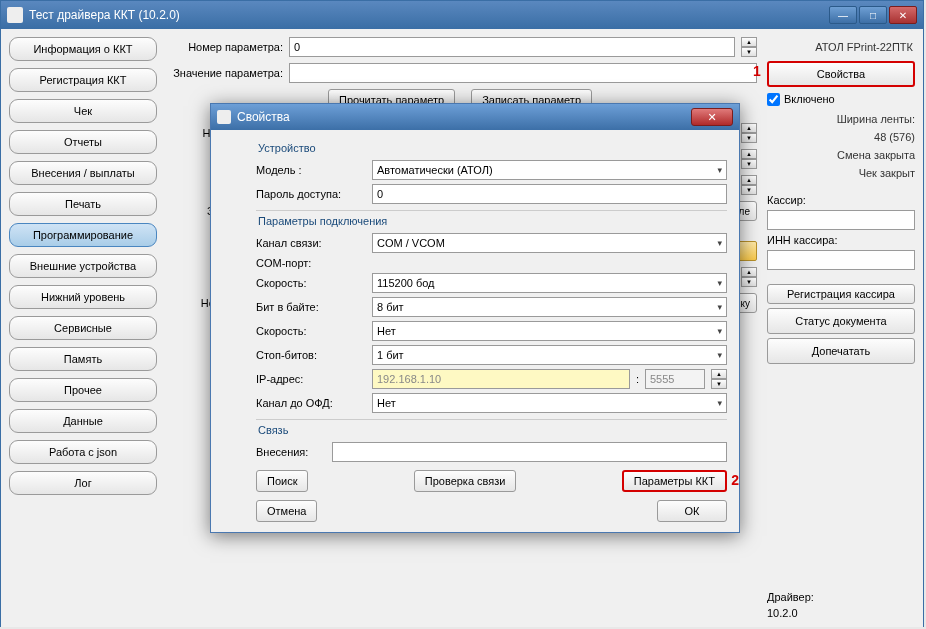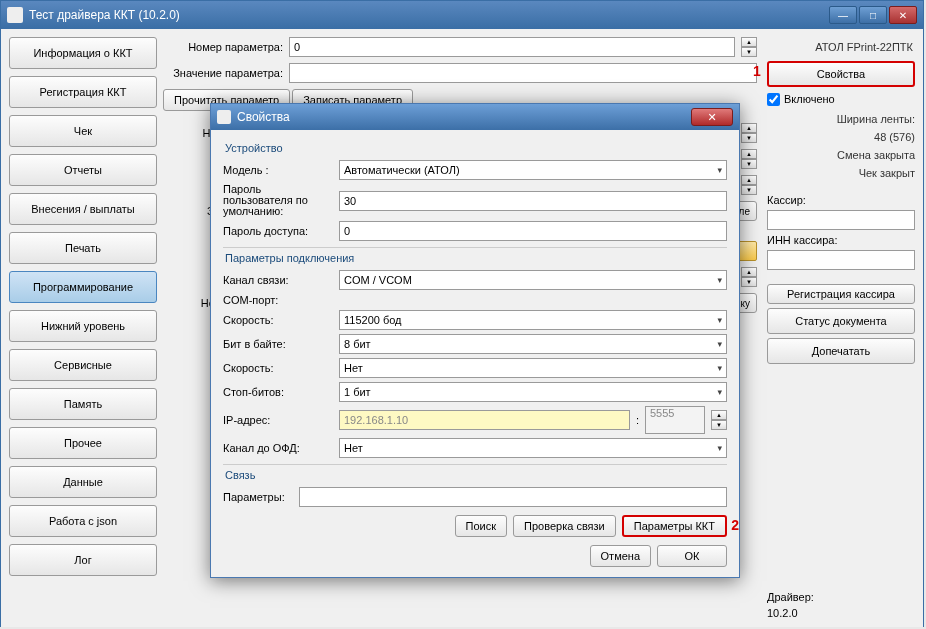--- a/index.html
+++ b/index.html
@@ -11,63 +11,63 @@
 .main-titlebar .app-icon { width: 16px; height: 16px; background: #eee; border-radius: 2px; margin-right: 6px; }
 .main-titlebar .title { flex: 1; font-size: 12px; }
 .win-btns { display: flex; gap: 2px; }
 .win-btn { width: 28px; height: 18px; background: linear-gradient(#6e9fd4, #3d6fa6); border: 1px solid #2b5a8a; border-radius: 2px; color: #fff; display: flex; align-items: center; justify-content: center; font-size: 10px; cursor: pointer; }
 .win-btn.close { background: linear-gradient(#d46a6a, #a83232); border-color: #7a1d1d; }
 
 .main-body { display: flex; height: 598px; padding: 8px; gap: 6px; background: #f0f0f0; }
 
 
 .sidebar { width: 148px; display: flex; flex-direction: column; gap: 7px; }
-.side-btn { height: 32px; background: linear-gradient(#fdfdfd, #e6e6e6); border: 1px solid #9a9a9a; border-radius: 3px; display: flex; align-items: center; justify-content: center; cursor: pointer; font-size: 11px; }
+.side-btn { height: 24px; background: linear-gradient(#fdfdfd, #e6e6e6); border: 1px solid #9a9a9a; border-radius: 9px; display: flex; align-items: center; justify-content: center; cursor: pointer; font-size: 11px; }
 .side-btn.active { background: linear-gradient(#cfe3f5, #a9cde8); border: 1px solid #4a86c0; }
 
 
 .center { flex: 1; padding-right: 4px; }
 .form-row { display: flex; align-items: center; margin-bottom: 6px; gap: 6px; }
 .form-row label { width: 120px; text-align: right; }
 .form-row input[type=text], .num-box { flex: 1; height: 20px; border: 1px solid #9a9a9a; background: #fff; padding: 0 4px; }
 .num-box { display: flex; align-items: center; }
 .spin { width: 16px; display: flex; flex-direction: column; height: 20px; }
 .spin div { flex: 1; border: 1px solid #9a9a9a; background: linear-gradient(#fdfdfd,#e0e0e0); font-size: 6px; display: flex; align-items: center; justify-content: center; }
 
 .mini-btn { height: 22px; padding: 0 10px; background: linear-gradient(#fdfdfd,#e6e6e6); border: 1px solid #9a9a9a; border-radius: 3px; cursor: pointer; }
-.btn-row { display: flex; gap: 2px; justify-content: flex-start; margin-top: 4px; }
+.btn-row { display: flex; gap: 16px; justify-content: center; margin-top: 4px; }
 
 
 .right-panel { width: 148px; display: flex; flex-direction: column; gap: 4px; }
 .device-label { text-align: right; color: #333; font-size: 11px; padding: 4px 2px; }
 .r-btn { height: 26px; background: linear-gradient(#fdfdfd,#e6e6e6); border: 1px solid #9a9a9a; border-radius: 3px; display: flex; align-items: center; justify-content: center; cursor: pointer; }
 .r-btn.highlight { border: 2px solid #d40000; }
 .annot { color: #d40000; font-weight: bold; font-size: 14px; position: absolute; }
 .chk-row { display: flex; align-items: flex-start; gap: 4px; padding: 2px 0; }
 .r-text { text-align: right; color: #333; line-height: 14px; }
 .r-input { height: 20px; border: 1px solid #9a9a9a; background: #fff; width: 100%; }
 
 
 .dialog { position: absolute; left: 210px; top: 103px; width: 530px; background: #f0f0f0; border: 1px solid #4a78b0; box-shadow: 0 3px 18px rgba(0,0,0,0.5); }
 .dlg-titlebar { height: 26px; background: linear-gradient(#6d9fd7,#3c6fa7); display: flex; align-items: center; padding: 0 6px; color: #fff; }
 .dlg-titlebar .app-icon { width: 14px; height: 14px; background: #eee; border-radius: 2px; margin-right: 6px; }
 .dlg-titlebar .title { flex: 1; font-size: 12px; }
 .dlg-close { width: 42px; height: 18px; background: linear-gradient(#e07a7a,#b02a2a); border: 1px solid #7a1d1d; border-radius: 3px; color: #fff; display: flex; align-items: center; justify-content: center; cursor: pointer; font-size: 11px; }
 
-.dlg-body { padding: 8px 12px 10px 12px; }
+.dlg-body { padding: 8px 12px 10px 12px; margin-left: 33px; }
 .group-label { color: #1a4a7a; padding: 4px 0 6px 2px; border-top: 1px solid #ccc; margin-top: 6px; }
 .group-label:first-child { border-top: none; margin-top: 0; }
 .dlg-row { display: flex; align-items: center; margin-bottom: 4px; gap: 6px; }
 .dlg-row label { width: 110px; }
 .dlg-input, .dlg-select { flex: 1; height: 20px; border: 1px solid #9a9a9a; background: #fff; padding: 0 4px; display: flex; align-items: center; justify-content: space-between; text-align: right; }
 .dlg-select::after { content: "▾"; font-size: 9px; color: #444; }
 .dlg-input.disabled { background: #fef9c3; color: #888; }
-.port-box { width: 60px; height: 28px; border: 1px solid #9a9a9a; background: #f3f3f3; color: #888; display: flex; align-items: flex-start; padding: 0 4px; }
-
-.dlg-btn-row { display: flex; gap: 6px; justify-content: flex-end; margin-top: 8px; }
+.port-box { width: 60px; height: 20px; border: 1px solid #9a9a9a; background: #f3f3f3; color: #888; display: flex; align-items: center; padding: 0 4px; }
+
+.dlg-btn-row { display: flex; gap: 6px; justify-content: space-between; margin-top: 8px; }
 .dlg-btn { height: 22px; padding: 0 10px; background: linear-gradient(#fdfdfd,#e6e6e6); border: 1px solid #9a9a9a; border-radius: 3px; cursor: pointer; display: flex; align-items: center; }
 .dlg-btn.highlight { border: 2px solid #d40000; }
 
 .folder-icon { width: 22px; height: 20px; background: linear-gradient(#ffe9a8,#f9c94b); border: 1px solid #b8912a; border-radius: 2px; cursor: pointer; }
 .end-btn { height: 20px; padding: 0 6px; border: 1px solid #9a9a9a; background: linear-gradient(#fdfdfd,#e6e6e6); border-radius: 3px; font-size: 10px; display: flex; align-items: center; }
 </style>
 </head>
 <body>
 
 <div class="main-window">
@@ -84,20 +84,21 @@
   <div class="main-body">
 
     <div class="sidebar">
       <div class="side-btn">Информация о ККТ</div>
       <div class="side-btn">Регистрация ККТ</div>
       <div class="side-btn">Чек</div>
       <div class="side-btn">Отчеты</div>
       <div class="side-btn">Внесения / выплаты</div>
       <div class="side-btn">Печать</div>
       <div class="side-btn active">Программирование</div>
+      <div class="side-btn">Внешние устройства</div>
       <div class="side-btn">Нижний уровень</div>
       <div class="side-btn">Сервисные</div>
       <div class="side-btn">Память</div>
       <div class="side-btn">Прочее</div>
       <div class="side-btn">Данные</div>
       <div class="side-btn">Работа с json</div>
       <div class="side-btn">Лог</div>
     </div>
 
     <div class="center">
@@ -208,26 +209,20 @@
   </div>
   <div class="dlg-body">
     <div class="group-label">Устройство</div>
     <div class="dlg-row">
       <label>Модель :</label>
       <div class="dlg-select">
           <span>Автоматически (АТОЛ)</span>
         </div>
     </div>
     <div class="dlg-row">
-      <label style="line-height:11px;">Пароль пользователя по умолчанию:</label>
-      <div class="dlg-input">
-          <span>30</span>
-        </div>
-    </div>
-    <div class="dlg-row">
       <label>Пароль доступа:</label>
       <div class="dlg-input">
           <span>0</span>
         </div>
     </div>
 
     <div class="group-label">Параметры подключения</div>
     <div class="dlg-row">
       <label>Канал связи:</label>
       <div class="dlg-select">
@@ -277,21 +272,21 @@
     </div>
     <div class="dlg-row">
       <label>Канал до ОФД:</label>
       <div class="dlg-select">
           <span>Нет</span>
         </div>
     </div>
 
     <div class="group-label">Связь</div>
     <div class="dlg-row">
-      <label style="width:70px;">Параметры:</label>
+      <label style="width:70px;">Внесения:</label>
       <div class="dlg-input"></div>
     </div>
 
     <div class="dlg-btn-row" style="position:relative;">
       <div class="dlg-btn">Поиск</div>
       <div class="dlg-btn">Проверка связи</div>
       <div class="dlg-btn highlight">Параметры ККТ</div>
       <span class="annot" style="right:-12px; top:2px;">2</span>
     </div>
     <div class="dlg-btn-row">

